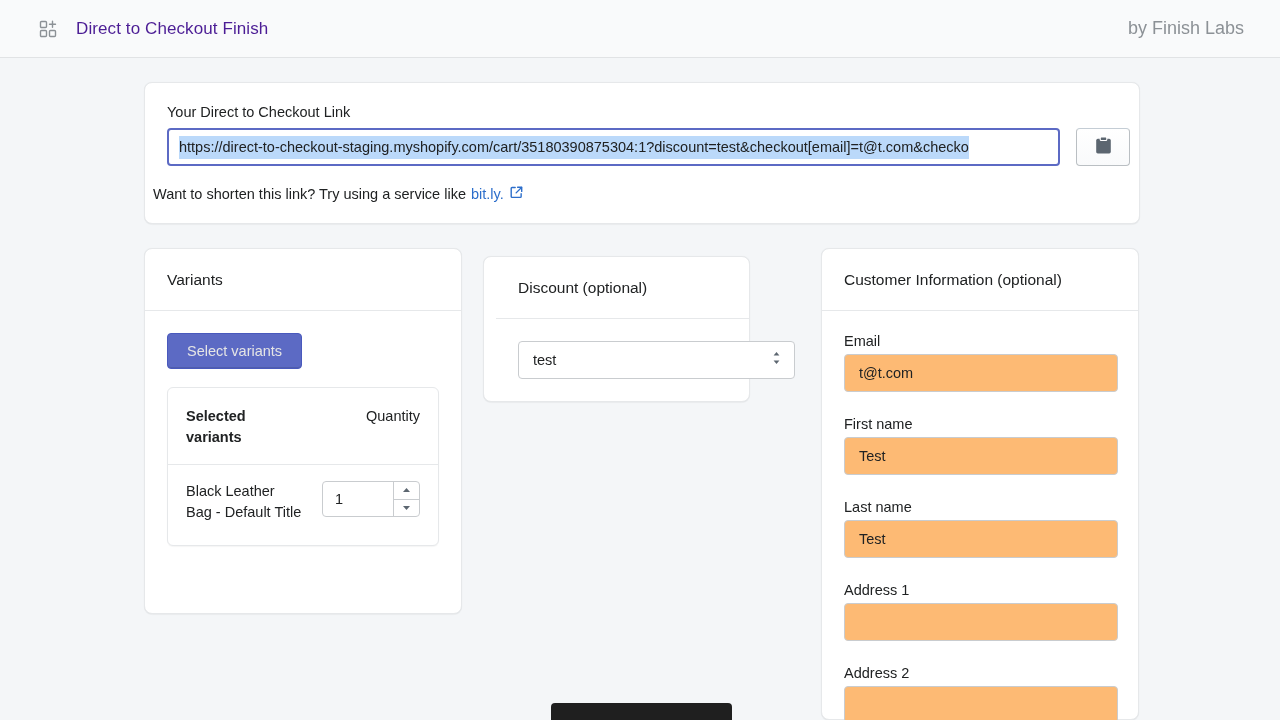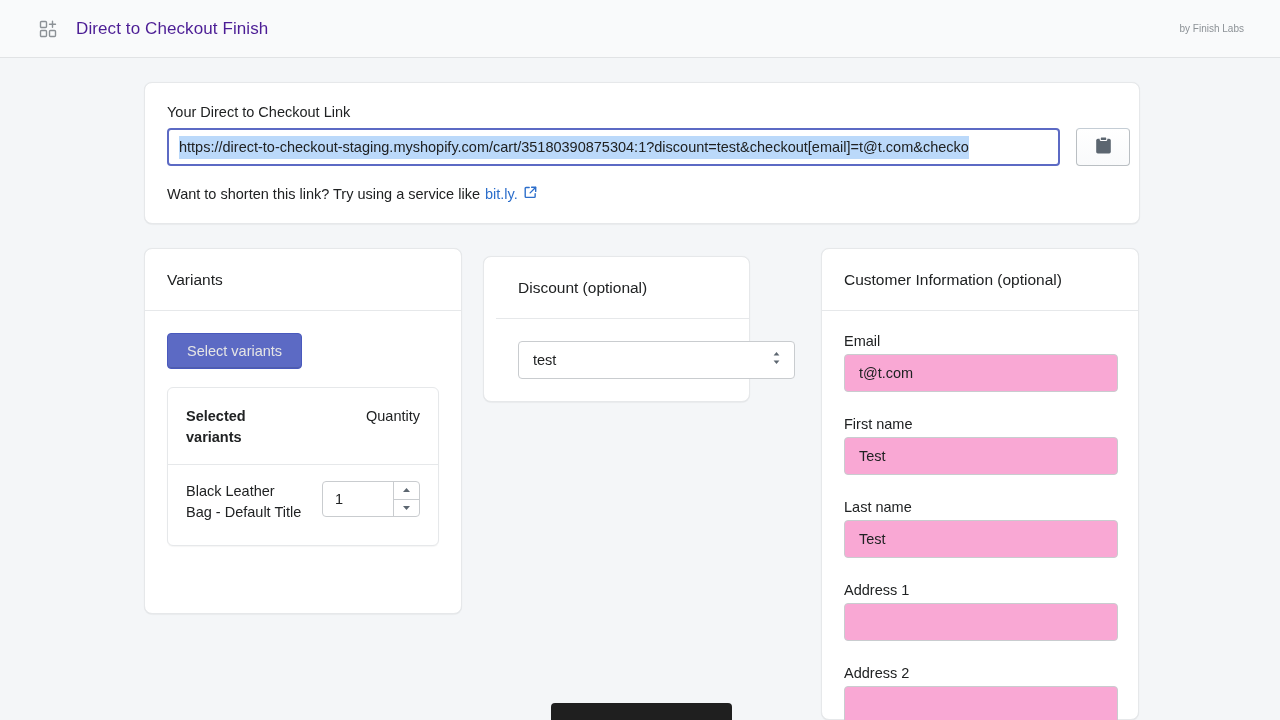--- a/index.html
+++ b/index.html
@@ -20,21 +20,21 @@
     border-bottom: 1px solid #e1e3e5;
     display: flex; align-items: center;
   }
   .topbar-left { display: flex; align-items: center; padding-left: 38px; }
   .app-icon { width: 20px; height: 20px; margin-right: 18px; display: block; }
   .app-title {
     font-size: 17px; color: #4c1d95; letter-spacing: .1px;
   }
   .topbar-right {
     margin-left: auto; padding-right: 36px;
-    font-size: 10px; color: #8c9196;
+    font-size: 18px; color: #8c9196;
   }
 
   
   .card {
     position: absolute;
     background: #ffffff;
     border: 1px solid #e6e8ea;
     border-radius: 8px;
     box-shadow: 0 1px 1px rgba(22,29,37,.04), 0 0 1px rgba(22,29,37,.06);
   }
@@ -68,21 +68,21 @@
   }
   .copy-btn {
     width: 54px; height: 38px;
     border: 1px solid #babfc3; border-top-color: #c4cdd5;
     border-radius: 4px;
     background: linear-gradient(180deg,#ffffff 0%,#f9fafb 100%);
     display: flex; align-items: center; justify-content: center;
     cursor: pointer;
   }
   .hint {
-    position: absolute; left: 22px; top: 103px;
+    position: absolute; left: 8px; top: 103px;
     font-size: 14.5px; color: #202223;
     display: flex; align-items: center; justify-content: space-between;
   }
   .hint a { color: #2c6ecb; text-decoration: none; }
   .ext-icon { margin-left: 6px; display: inline-block; }
 
   
   #variants-card { left: 144px; top: 248px; width: 318px; height: 366px; }
   #discount-card { left: 483px; top: 256px; width: 267px; height: 146px; padding-left: 12px; }
   #customer-card { left: 821px; top: 248px; width: 318px; height: 472px; }
@@ -163,21 +163,21 @@
 
   
   .field { margin-bottom: 24px; }
   .field-label {
     font-size: 14.5px; color: #202223;
     display: block; margin-bottom: 5px;
   }
   .field-input {
     width: 274px; height: 38px;
     border: 1px solid #c9cccf; border-radius: 4px;
-    background: #f9a8d4;
+    background: #fdba74;
     display: flex; align-items: center;
     padding-left: 14px;
     font-size: 14.5px; color: #202223;
     cursor: text;
   }
 
   
   #toast {
     position: absolute;
     left: 551px; top: 703px;

